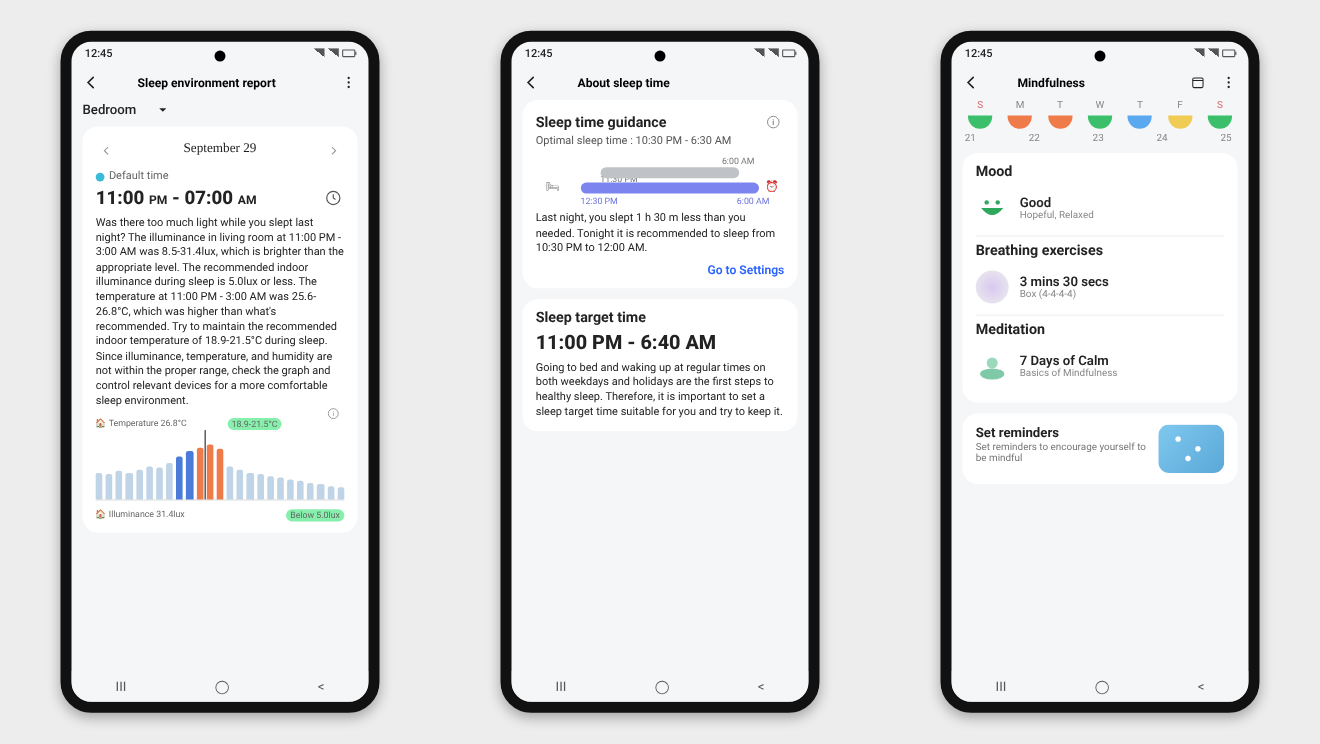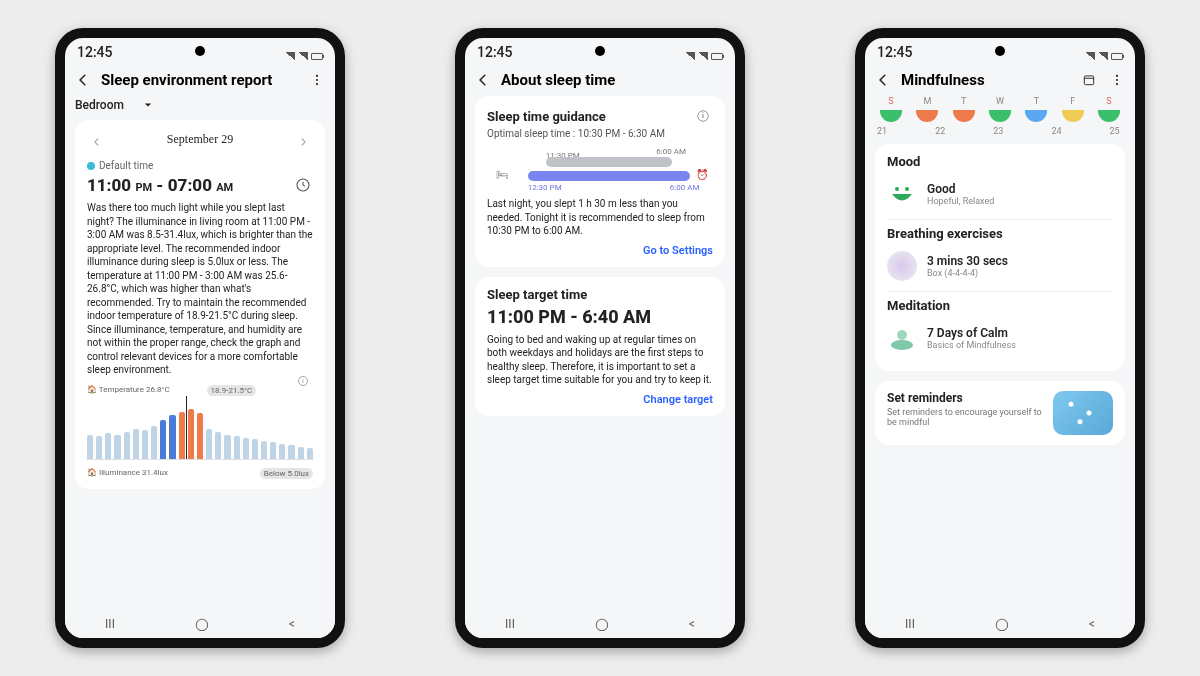--- a/index.html
+++ b/index.html
@@ -29,38 +29,38 @@
     left: 50%;
     transform: translateX(-50%);
     width: 10px; height: 10px;
     background: #000;
     border-radius: 50%;
     z-index: 5;
   }
   .status-bar {
     display: flex;
     justify-content: space-between;
-    align-items: flex-end;
+    align-items: flex-start;
     padding: 6px 12px 0;
-    font-size: 14px;
+    font-size: 10px;
     font-weight: 500;
     color: #222;
   }
   .status-icons { display: flex; gap: 3px; align-items: center; }
   .sig { width: 10px; height: 8px; background: linear-gradient(to top right, transparent 50%, #555 50%); }
   .batt { width: 12px; height: 7px; border: 1px solid #555; border-radius: 1px; position: relative; }
   .batt::after { content:""; position:absolute; right:-2px; top:1px; width:1px; height:3px; background:#555; }
 
   .hdr {
     display: flex;
     align-items: center;
     padding: 10px 8px 6px;
     gap: 8px;
   }
-  .hdr h1 { font-size: 15px; font-weight: 700; flex: 1; }
+  .hdr h1 { font-size: 11px; font-weight: 700; flex: 1; margin-left: 24px; }
   .icon-btn { width: 20px; height: 20px; display:flex; align-items:center; justify-content:center; color:#222; }
 
   .content { padding: 0 10px 8px; font-size: 11px; color: #222; }
 
   .dd { display:flex; align-items:center; gap:20px; font-size:12px; font-weight:500; padding: 2px 0 8px; }
 
   .card {
     background: #fff;
     border-radius: 14px;
     padding: 10px 12px;
@@ -72,21 +72,21 @@
   .tag { display:flex; align-items:center; gap:4px; font-size:10px; color:#666; margin-bottom:4px;}
   .tag .dot { width:8px;height:8px;border-radius:50%;background:#3bbbd9; }
 
   .bigtime { display:flex; align-items:flex-start; justify-content:space-between; margin-bottom:6px;}
   .bigtime .t { font-size:17px; font-weight:800; }
   .sm { font-size:11px; font-weight:700; }
 
   .para { font-size:10px; line-height:1.35; color:#222; }
 
   .mini-legend { display:flex; justify-content:space-between; font-size:8px; color:#666; margin-top:8px;}
-  .chip { background:#e5e5e5; border-radius:6px; padding:1px 4px; }
+  .chip { background:#86efac; border-radius:6px; padding:1px 4px; }
 
   .bars { display:flex; align-items:flex-end; gap:3px; height:60px; margin-top:4px; border-bottom:1px solid #ddd; position:relative;}
   .bars .bar { flex:1; border-radius:2px 2px 0 0; }
   .vline { position:absolute; top:-4px; bottom:0; width:1px; background:#222; }
 
   .sec-title { font-size:13px; font-weight:700; margin-bottom:2px; display:flex; justify-content:space-between; align-items:center;}
   .sub { font-size:10px; color:#555; margin-bottom:8px;}
 
   .gbar-wrap { position:relative; height:40px; margin:6px 0 2px; font-size:8px; color:#777;}
   .gbar { position:absolute; height:10px; border-radius:5px; }
@@ -282,41 +282,40 @@
         <span class="icon-btn">
           <svg width="14" height="14" viewBox="0 0 24 24">
               <circle cx="12" cy="12" r="9" stroke="#888" stroke-width="1.5" fill="none"></circle>
               <text x="12" y="16" text-anchor="middle" font-size="12" fill="#888">i</text>
             </svg>
         </span>
       </div>
       <div class="sub">Optimal sleep time : 10:30 PM - 6:30 AM</div>
 
       <div class="gbar-wrap">
-        <span class="lbl" style="top:4px;left:26%">11:30 PM</span>
+        <span class="lbl" style="top:16px;left:26%">11:30 PM</span>
         <span class="lbl" style="top:0;right:12%">6:00 AM</span>
         <div class="gbar gray"></div>
         <span style="position:absolute;left:4%;top:22px;font-size:10px">🛏</span>
         <div class="gbar blue"></div>
         <span style="position:absolute;right:2%;top:22px;font-size:10px">⏰</span>
         <span class="lbl" style="top:36px;left:18%;color:#6b74e0">12:30 PM</span>
         <span class="lbl" style="top:36px;right:6%;color:#6b74e0">6:00 AM</span>
       </div>
 
-      <p class="para" style="margin-top:10px">Last night, you slept 1 h 30 m less than you needed. Tonight it is recommended to sleep from 10:30 PM to 6:00 AM.</p>
+      <p class="para" style="margin-top:10px">Last night, you slept 1 h 30 m less than you needed. Tonight it is recommended to sleep from 10:30 PM to 12:00 AM.</p>
       <div class="link">Go to Settings</div>
     </div>
 
     <div class="card">
       <div class="sec-title">
           <span>Sleep target time</span>
         </div>
       <div style="font-size:18px;font-weight:800;margin:4px 0 6px">11:00 PM - 6:40 AM</div>
       <p class="para">Going to bed and waking up at regular times on both weekdays and holidays are the first steps to healthy sleep. Therefore, it is important to set a sleep target time suitable for you and try to keep it.</p>
-      <div class="link">Change target</div>
     </div>
   </div>
 
   <div class="nav-bar">
     <span>III</span>
     <span>◯</span>
     <span>&lt;</span>
   </div>
 </div>
 

